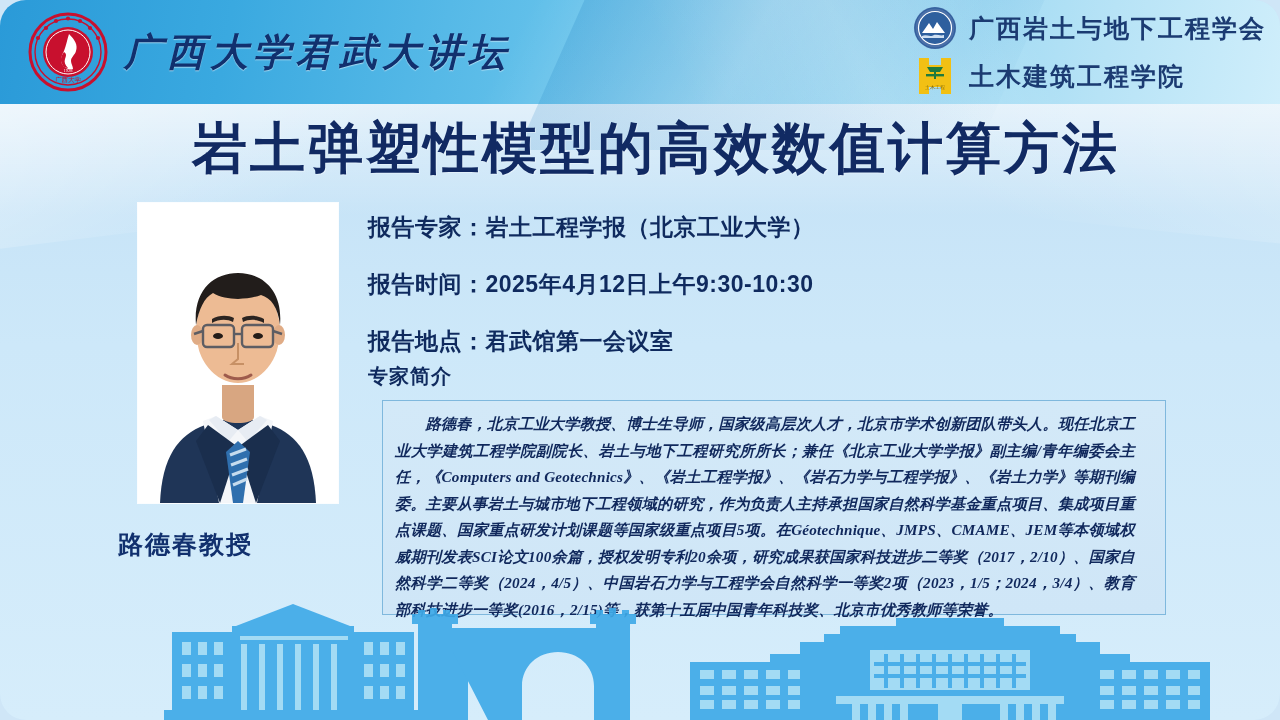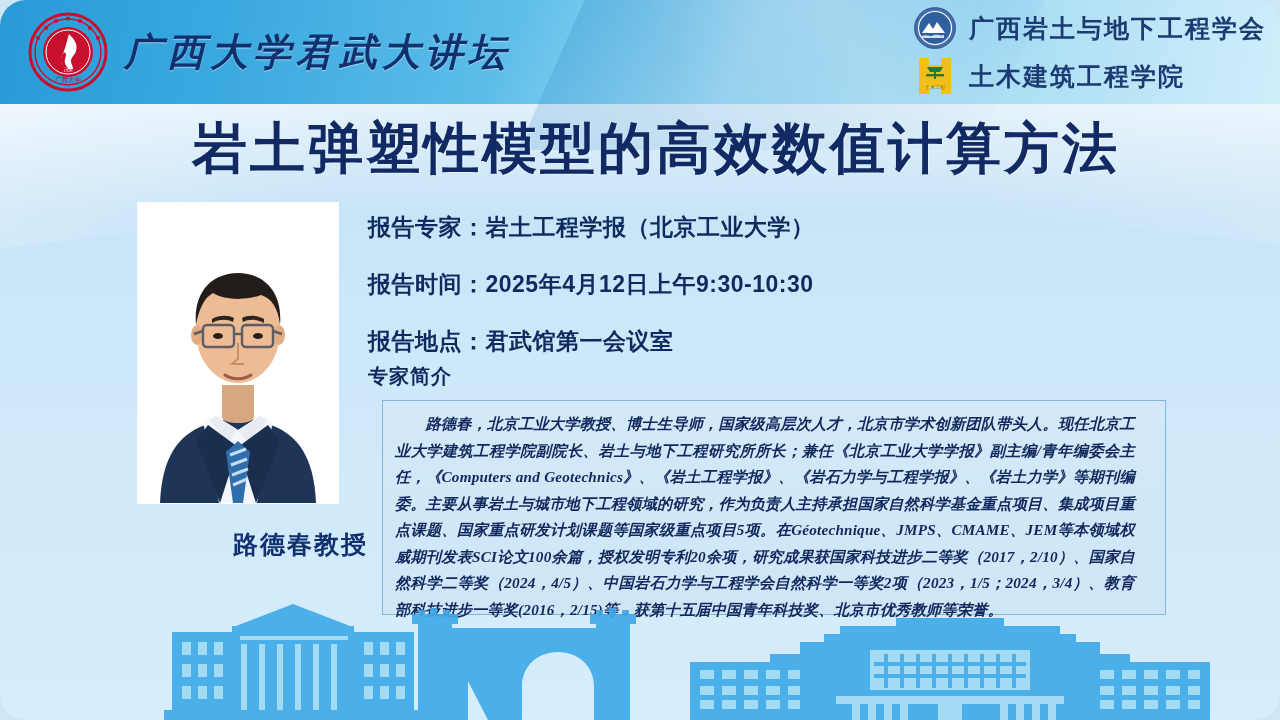--- a/index.html
+++ b/index.html
@@ -48,21 +48,21 @@
 
   
   .main-title{position:absolute;left:16px;top:112px;width:1280px;text-align:center;
     font-family:"Liberation Sans","DejaVu Sans",sans-serif;
     font-size:55px;font-weight:700;color:#112a63;letter-spacing:3px;
     text-shadow:1px 1px 0 rgba(255,255,255,.35);}
 
   
   .photo-wrap{position:absolute;left:138px;top:203px;width:200px;height:300px;
     background:#fff;box-shadow:0 0 0 1px rgba(255,255,255,.9);overflow:hidden;}
-  .photo-caption{position:absolute;left:128px;top:528px;width:240px;text-align:right;
+  .photo-caption{position:absolute;left:118px;top:528px;width:240px;text-align:left;
     font-size:25px;font-weight:700;color:#11306e;letter-spacing:2px;}
 
   
   .info-block{position:absolute;left:368px;top:212px;width:880px;}
   .info-line{font-size:23px;font-weight:700;color:#0f2a5e;margin-bottom:26px;
     letter-spacing:.5px;white-space:nowrap;}
   .sec-head{position:absolute;left:368px;top:363px;font-size:20px;font-weight:700;
     color:#0f2a5e;letter-spacing:1px;}
 
   

